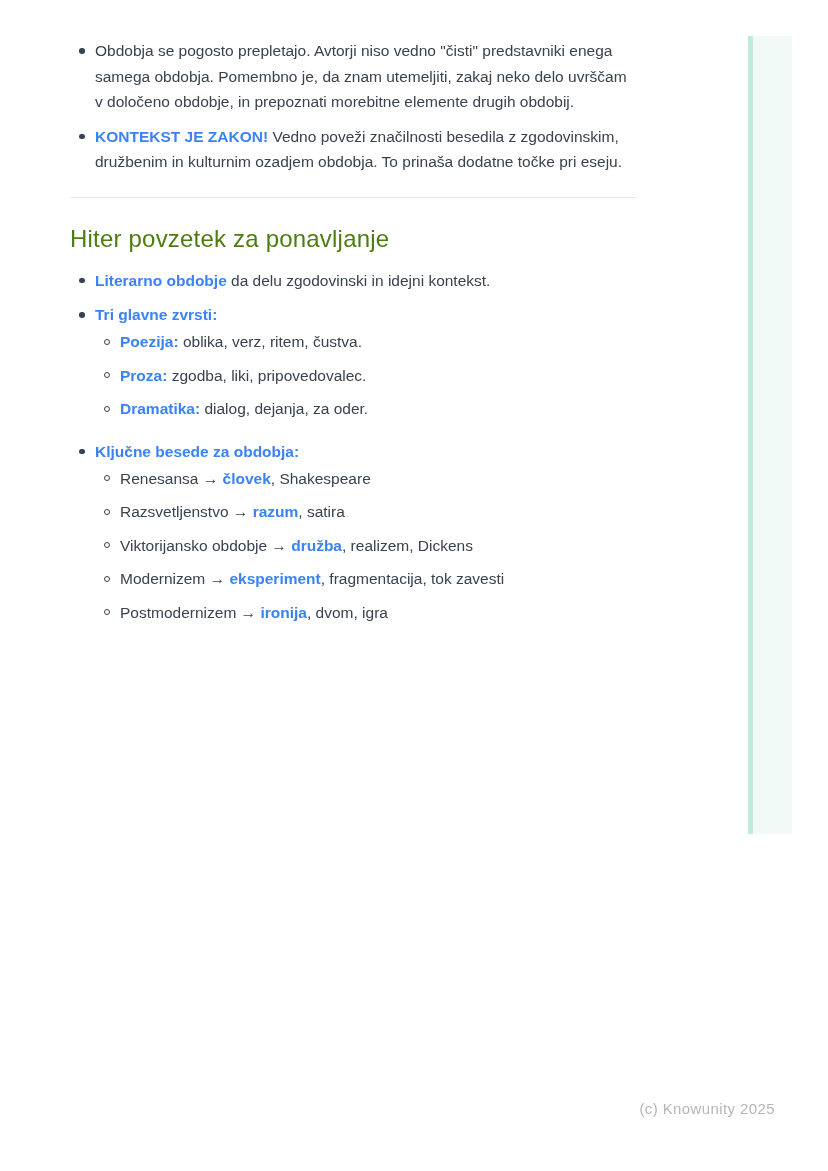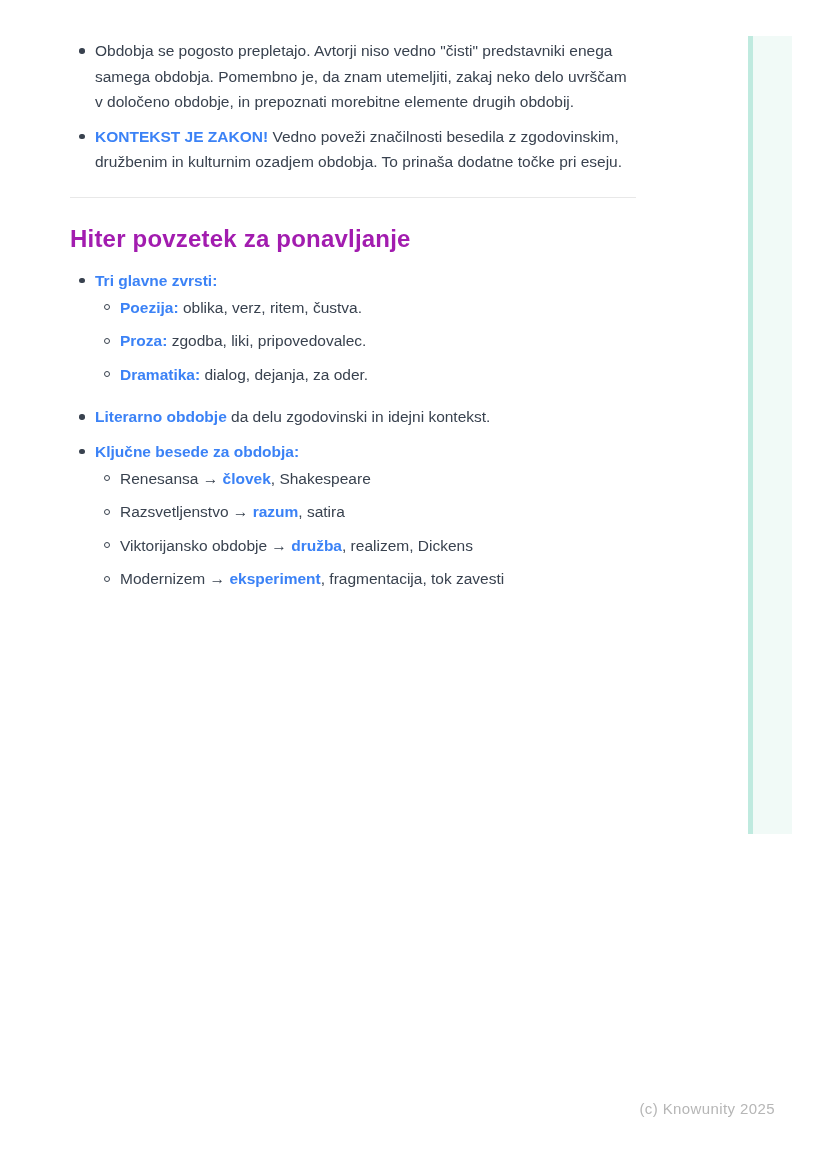--- a/index.html
+++ b/index.html
@@ -58,22 +58,22 @@
     border: none;
     border-top: 1px solid #e8e8e8;
     margin: 22px 0 0 0;
     width: 566px;
   }
 
   .section-heading {
     margin-top: 26px;
     font-size: 24px;
     line-height: 30px;
-    font-weight: bold;
-    color: #a21caf;
+    font-weight: normal;
+    color: #4d7c0f;
     letter-spacing: 0.2px;
   }
 
   .summary-list { margin-top: 14px; }
 
   .sidebar-bar {
     position: absolute;
     left: 748px; top: 36px;
     width: 44px; height: 798px;
     background: #f1faf7;
@@ -107,58 +107,62 @@
         </div>
       </div>
 
     <hr class="divider">
 
     <h2 class="section-heading">Hiter povzetek za ponavljanje</h2>
 
     <div class="summary-list">
         <div class="li">
           <span class="marker dot"></span>
+          <div class="li-body"><span class="li-text"><span class="b">Literarno obdobje</span><span> da delu zgodovinski in idejni kontekst.</span></span></div>
+        </div>
+        <div class="li">
+          <span class="marker dot"></span>
           <div class="li-body"><span class="li-text"><span class="b">Tri glavne zvrsti:</span></span><div class="sublist">
               <div class="li">
                 <span class="marker circle"></span>
                 <div class="li-body"><span class="li-text"><span class="b">Poezija:</span><span> oblika, verz, ritem, čustva.</span></span></div>
               </div>
               <div class="li">
                 <span class="marker circle"></span>
                 <div class="li-body"><span class="li-text"><span class="b">Proza:</span><span> zgodba, liki, pripovedovalec.</span></span></div>
               </div>
               <div class="li">
                 <span class="marker circle"></span>
                 <div class="li-body"><span class="li-text"><span class="b">Dramatika:</span><span> dialog, dejanja, za oder.</span></span></div>
               </div>
             </div></div>
-        </div>
-        <div class="li">
-          <span class="marker dot"></span>
-          <div class="li-body"><span class="li-text"><span class="b">Literarno obdobje</span><span> da delu zgodovinski in idejni kontekst.</span></span></div>
         </div>
         <div class="li">
           <span class="marker dot"></span>
           <div class="li-body"><span class="li-text"><span class="b">Ključne besede za obdobja:</span></span><div class="sublist">
               <div class="li">
                 <span class="marker circle"></span>
                 <div class="li-body"><span class="li-text"><span>Renesansa → </span><span class="b">človek</span><span>, Shakespeare</span></span></div>
               </div>
               <div class="li">
                 <span class="marker circle"></span>
                 <div class="li-body"><span class="li-text"><span>Razsvetljenstvo → </span><span class="b">razum</span><span>, satira</span></span></div>
               </div>
               <div class="li">
                 <span class="marker circle"></span>
                 <div class="li-body"><span class="li-text"><span>Viktorijansko obdobje → </span><span class="b">družba</span><span>, realizem, Dickens</span></span></div>
               </div>
               <div class="li">
                 <span class="marker circle"></span>
                 <div class="li-body"><span class="li-text"><span>Modernizem → </span><span class="b">eksperiment</span><span>, fragmentacija, tok zavesti</span></span></div>
               </div>
+              <div class="li">
+                <span class="marker circle"></span>
+                <div class="li-body"><span class="li-text"><span>Postmodernizem → </span><span class="b">ironija</span><span>, dvom, igra</span></span></div>
+              </div>
             </div></div>
         </div>
       </div>
 
   </div>
 
   <div class="sidebar-bar"></div>
 
   <div class="footer-credit">(c) Knowunity 2025</div>
 

